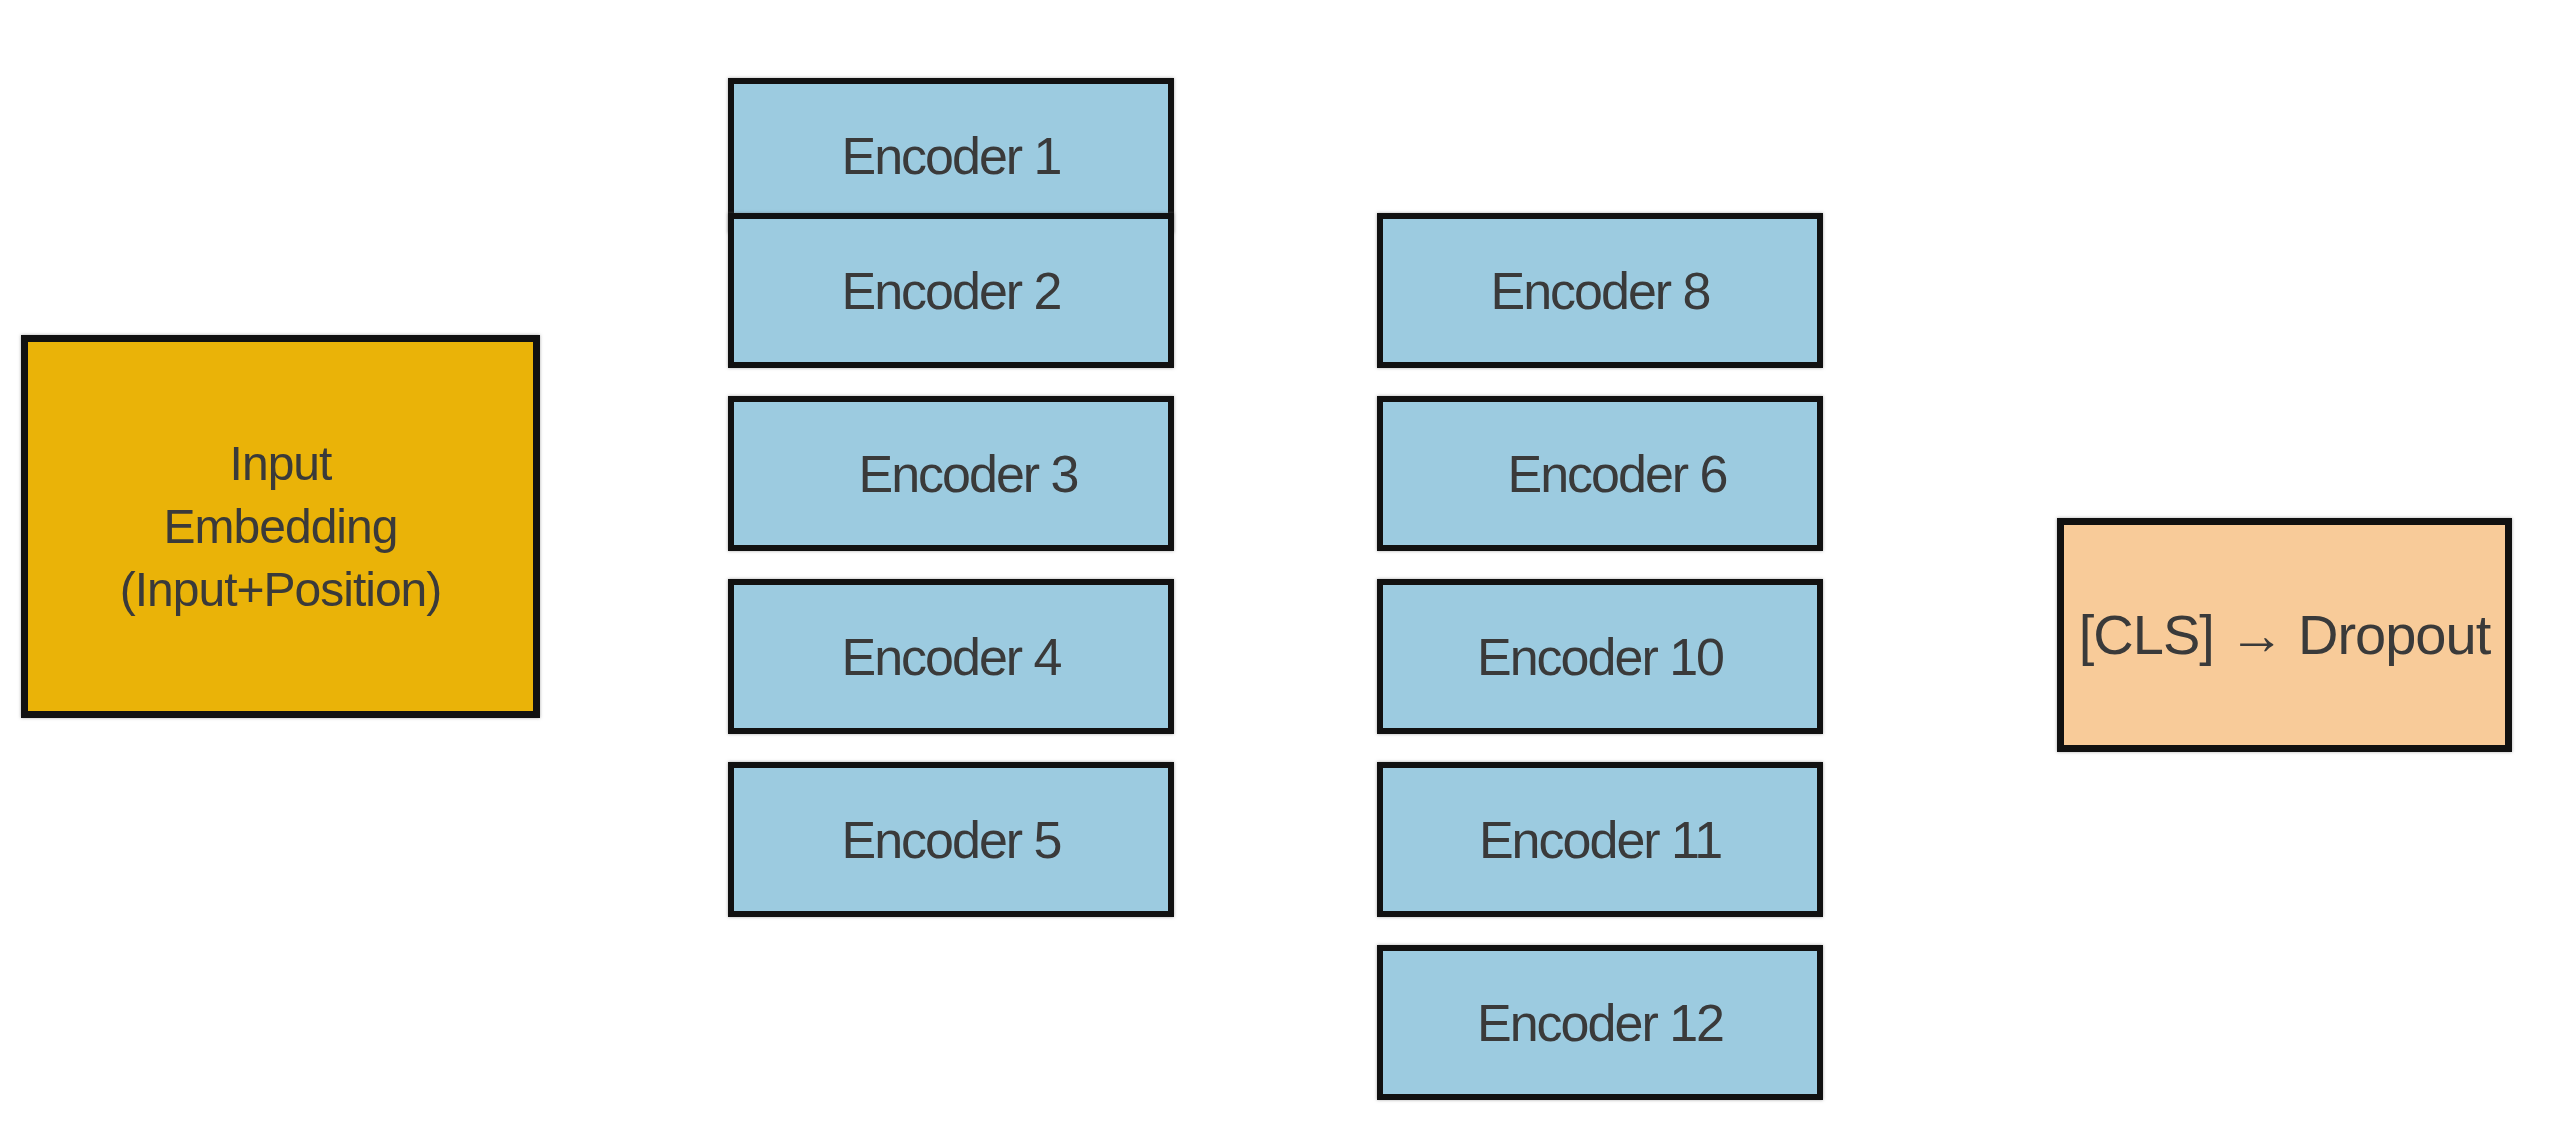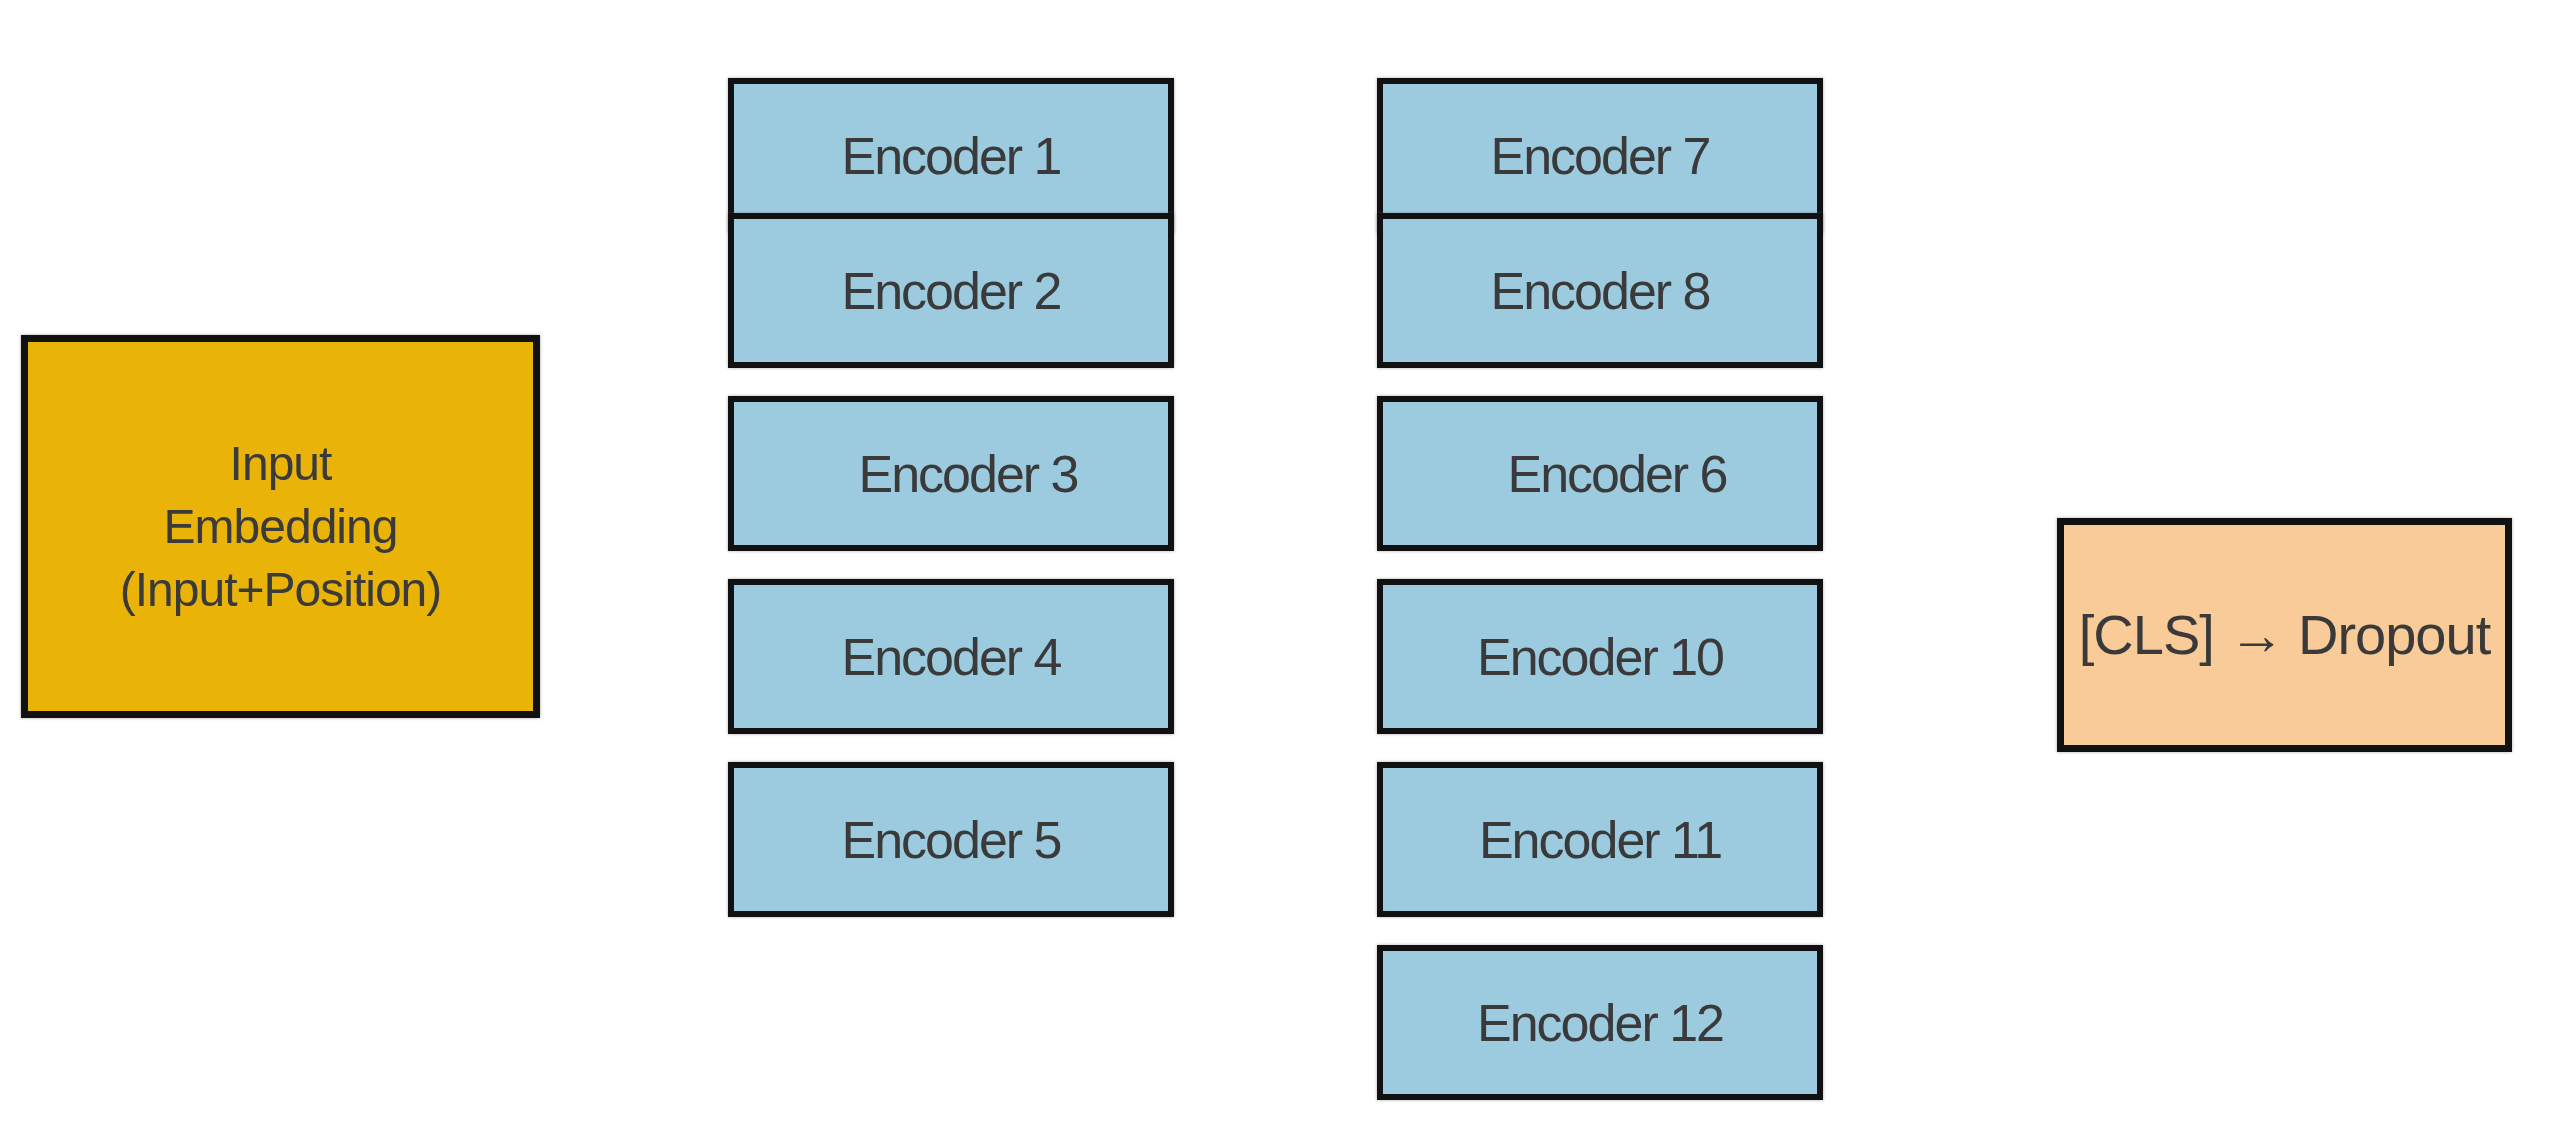--- a/index.html
+++ b/index.html
@@ -100,23 +100,20 @@
   <div class="box encoder col-left row-2">
     <span>Encoder 3</span>
   </div>
   <div class="box encoder col-left row-3">
     <span>Encoder 4</span>
   </div>
   <div class="box encoder col-left row-4">
     <span>Encoder 5</span>
   </div>
 
-  <div class="box encoder col-right row-0">
-    <span>Encoder 7</span>
-  </div>
   <div class="box encoder col-right row-1">
     <span>Encoder 8</span>
   </div>
   <div class="box encoder col-right row-2">
     <span>Encoder 6</span>
   </div>
   <div class="box encoder col-right row-3">
     <span>Encoder 10</span>
   </div>
   <div class="box encoder col-right row-4">

